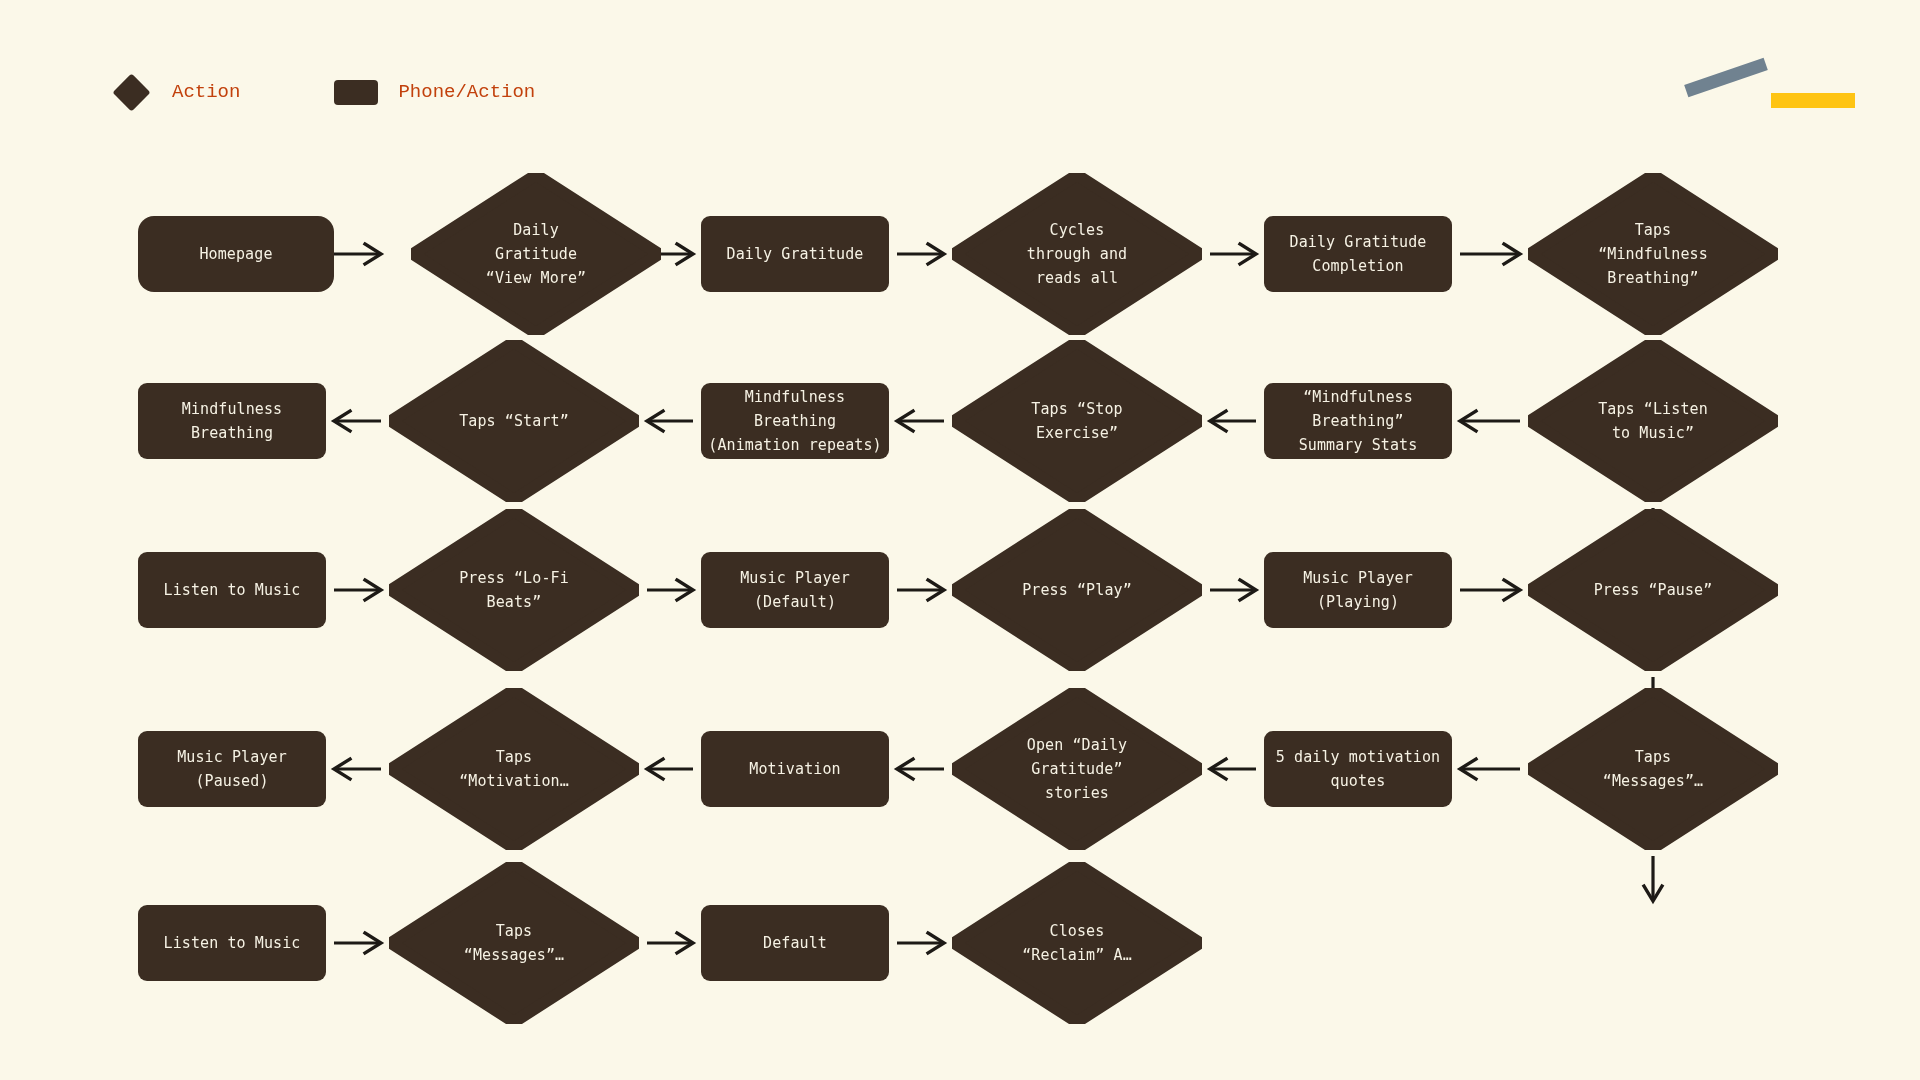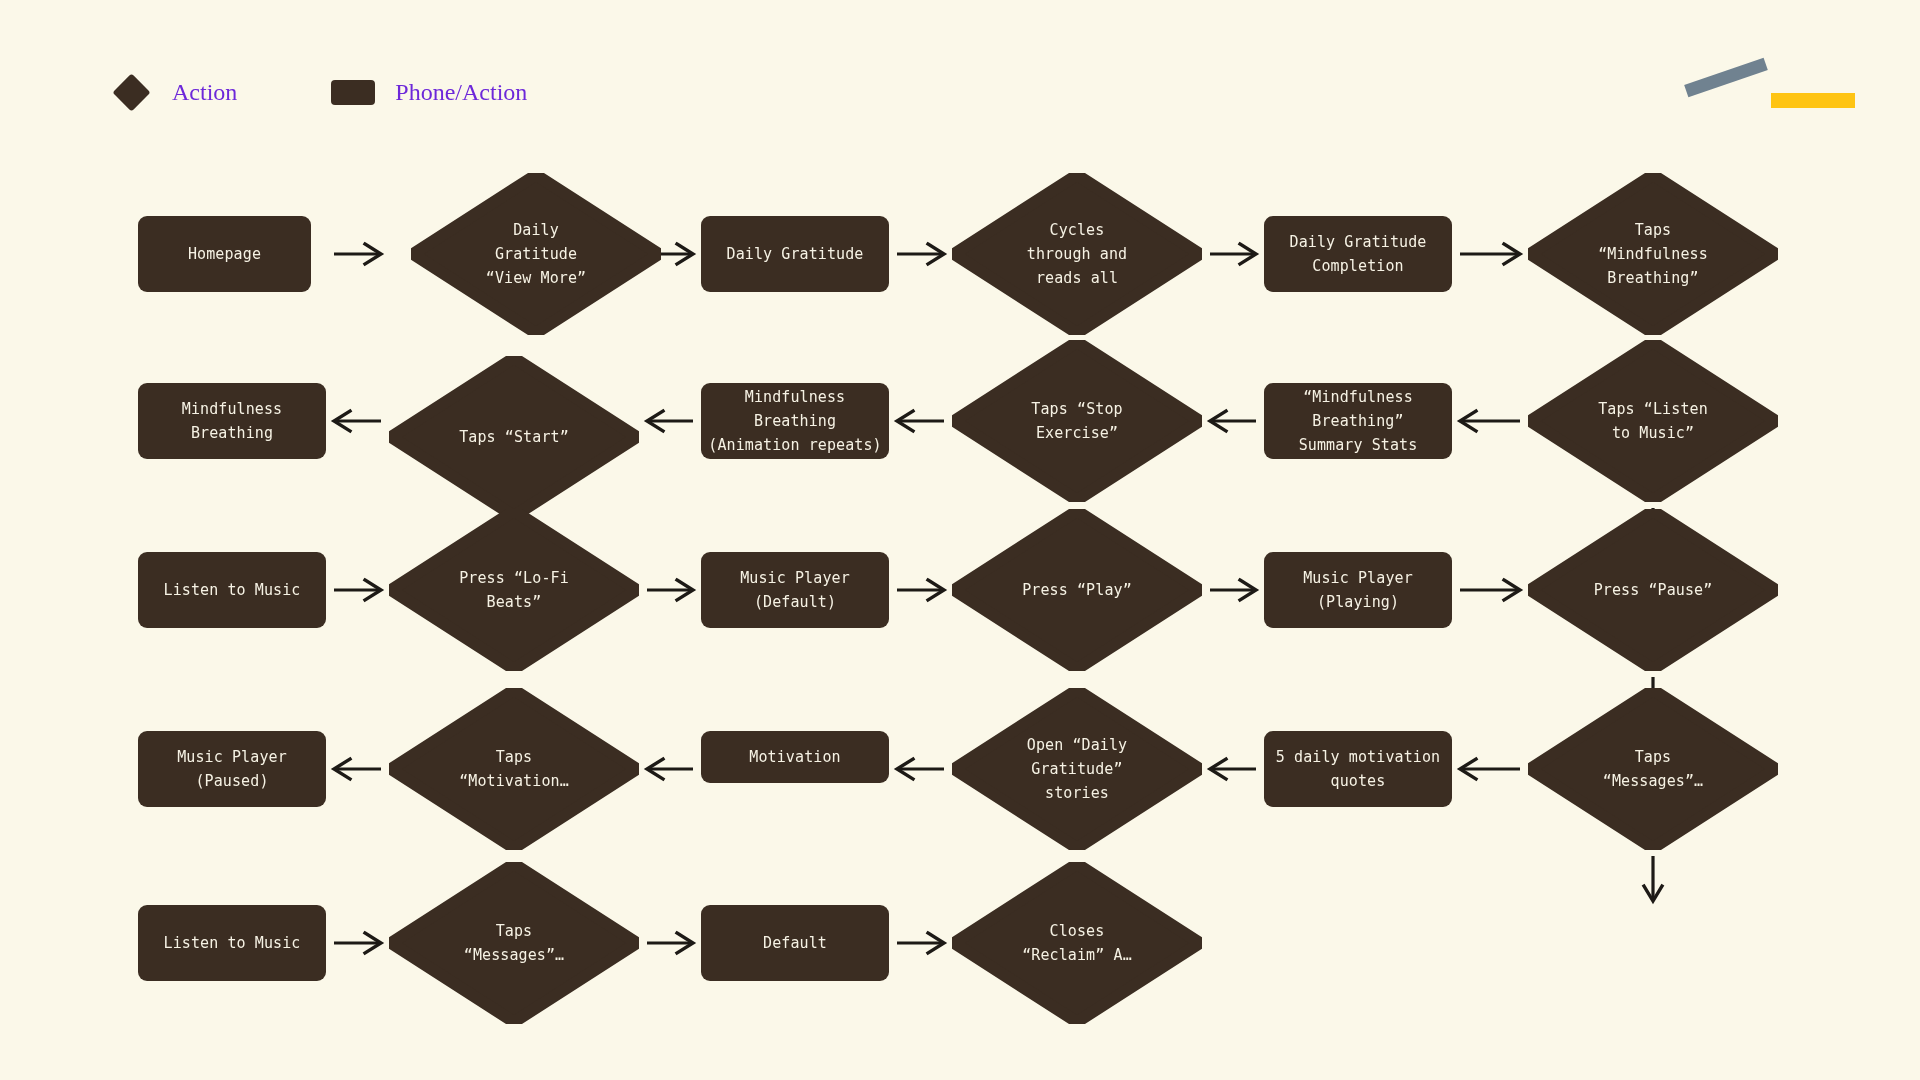--- a/index.html
+++ b/index.html
@@ -47,23 +47,23 @@
   }
   .legend-rect {
     width: 44px;
     height: 25px;
     background: #3b2d22;
     border-radius: 4px;
     margin-right: 20px;
     flex: none;
   }
   .legend-label {
-    color: #6d28d9;
-    font-family: Liberation Serif, serif;
-    font-size: 24px;
+    color: #c2410c;
+    font-family: Liberation Mono, monospace;
+    font-size: 19px;
     white-space: nowrap;
   }
 
   
   .deco-slate {
     position: absolute;
     left: 1684px;
     top: 71px;
     width: 84px;
     height: 13px;
@@ -298,21 +298,21 @@
       </div>
       <div class="edge" style="left: 1641px; top: 856px;">
         <svg width="24" height="45">
           <line x1="12" y1="0" x2="12" y2="43" stroke="#1d1a16" stroke-width="3.2"></line>
           <polyline points="3,30 12,45 21,30" fill="none" stroke="#1d1a16" stroke-width="3.4" stroke-linecap="square" stroke-linejoin="miter"></polyline>
         </svg>
       </div>
     </div>
 
   <div id="nodes">
-      <div class="node rect" style="left: 138px; top: 216px; width: 173px; height: 76px;">
+      <div class="node rect" style="left: 138px; top: 216px; width: 196px; height: 76px; border-radius: 16px;">
         <div class="txt">Homepage</div>
       </div>
       <div class="node diamond" style="left: 411px; top: 173px; width: 250px; height: 162px;">
         <div class="dshape">
           <svg viewBox="0 0 250 162" preserveAspectRatio="none">
             <path d="M 125 2 L 248 81 L 125 160 L 2 81 Z" fill="#3b2d22" stroke="#3b2d22" stroke-width="12" stroke-linejoin="round"></path>
           </svg>
         </div>
         <div class="txt">Daily
 Gratitude
@@ -365,21 +365,21 @@
             <path d="M 125 2 L 248 81 L 125 160 L 2 81 Z" fill="#3b2d22" stroke="#3b2d22" stroke-width="12" stroke-linejoin="round"></path>
           </svg>
         </div>
         <div class="txt">Taps “Stop
 Exercise”</div>
       </div>
       <div class="node rect" style="left: 701px; top: 383px; width: 188px; height: 76px;">
         <div class="txt">Mindfulness Breathing
 (Animation repeats)</div>
       </div>
-      <div class="node diamond" style="left: 389px; top: 356px; width: 250px; height: 162px;">
+      <div class="node diamond" style="left: 389px; top: 340px; width: 250px; height: 162px;">
         <div class="dshape">
           <svg viewBox="0 0 250 162" preserveAspectRatio="none">
             <path d="M 125 2 L 248 81 L 125 160 L 2 81 Z" fill="#3b2d22" stroke="#3b2d22" stroke-width="12" stroke-linejoin="round"></path>
           </svg>
         </div>
         <div class="txt">Taps “Start”</div>
       </div>
       <div class="node rect" style="left: 138px; top: 383px; width: 188px; height: 76px;">
         <div class="txt">Mindfulness Breathing</div>
       </div>
@@ -435,21 +435,21 @@
       <div class="node diamond" style="left: 952px; top: 688px; width: 250px; height: 162px;">
         <div class="dshape">
           <svg viewBox="0 0 250 162" preserveAspectRatio="none">
             <path d="M 125 2 L 248 81 L 125 160 L 2 81 Z" fill="#3b2d22" stroke="#3b2d22" stroke-width="12" stroke-linejoin="round"></path>
           </svg>
         </div>
         <div class="txt">Open “Daily
 Gratitude”
 stories</div>
       </div>
-      <div class="node rect" style="left: 701px; top: 731px; width: 188px; height: 52px;">
+      <div class="node rect" style="left: 701px; top: 731px; width: 188px; height: 76px;">
         <div class="txt">Motivation</div>
       </div>
       <div class="node diamond" style="left: 389px; top: 688px; width: 250px; height: 162px;">
         <div class="dshape">
           <svg viewBox="0 0 250 162" preserveAspectRatio="none">
             <path d="M 125 2 L 248 81 L 125 160 L 2 81 Z" fill="#3b2d22" stroke="#3b2d22" stroke-width="12" stroke-linejoin="round"></path>
           </svg>
         </div>
         <div class="txt">Taps
 “Motivation…</div>

